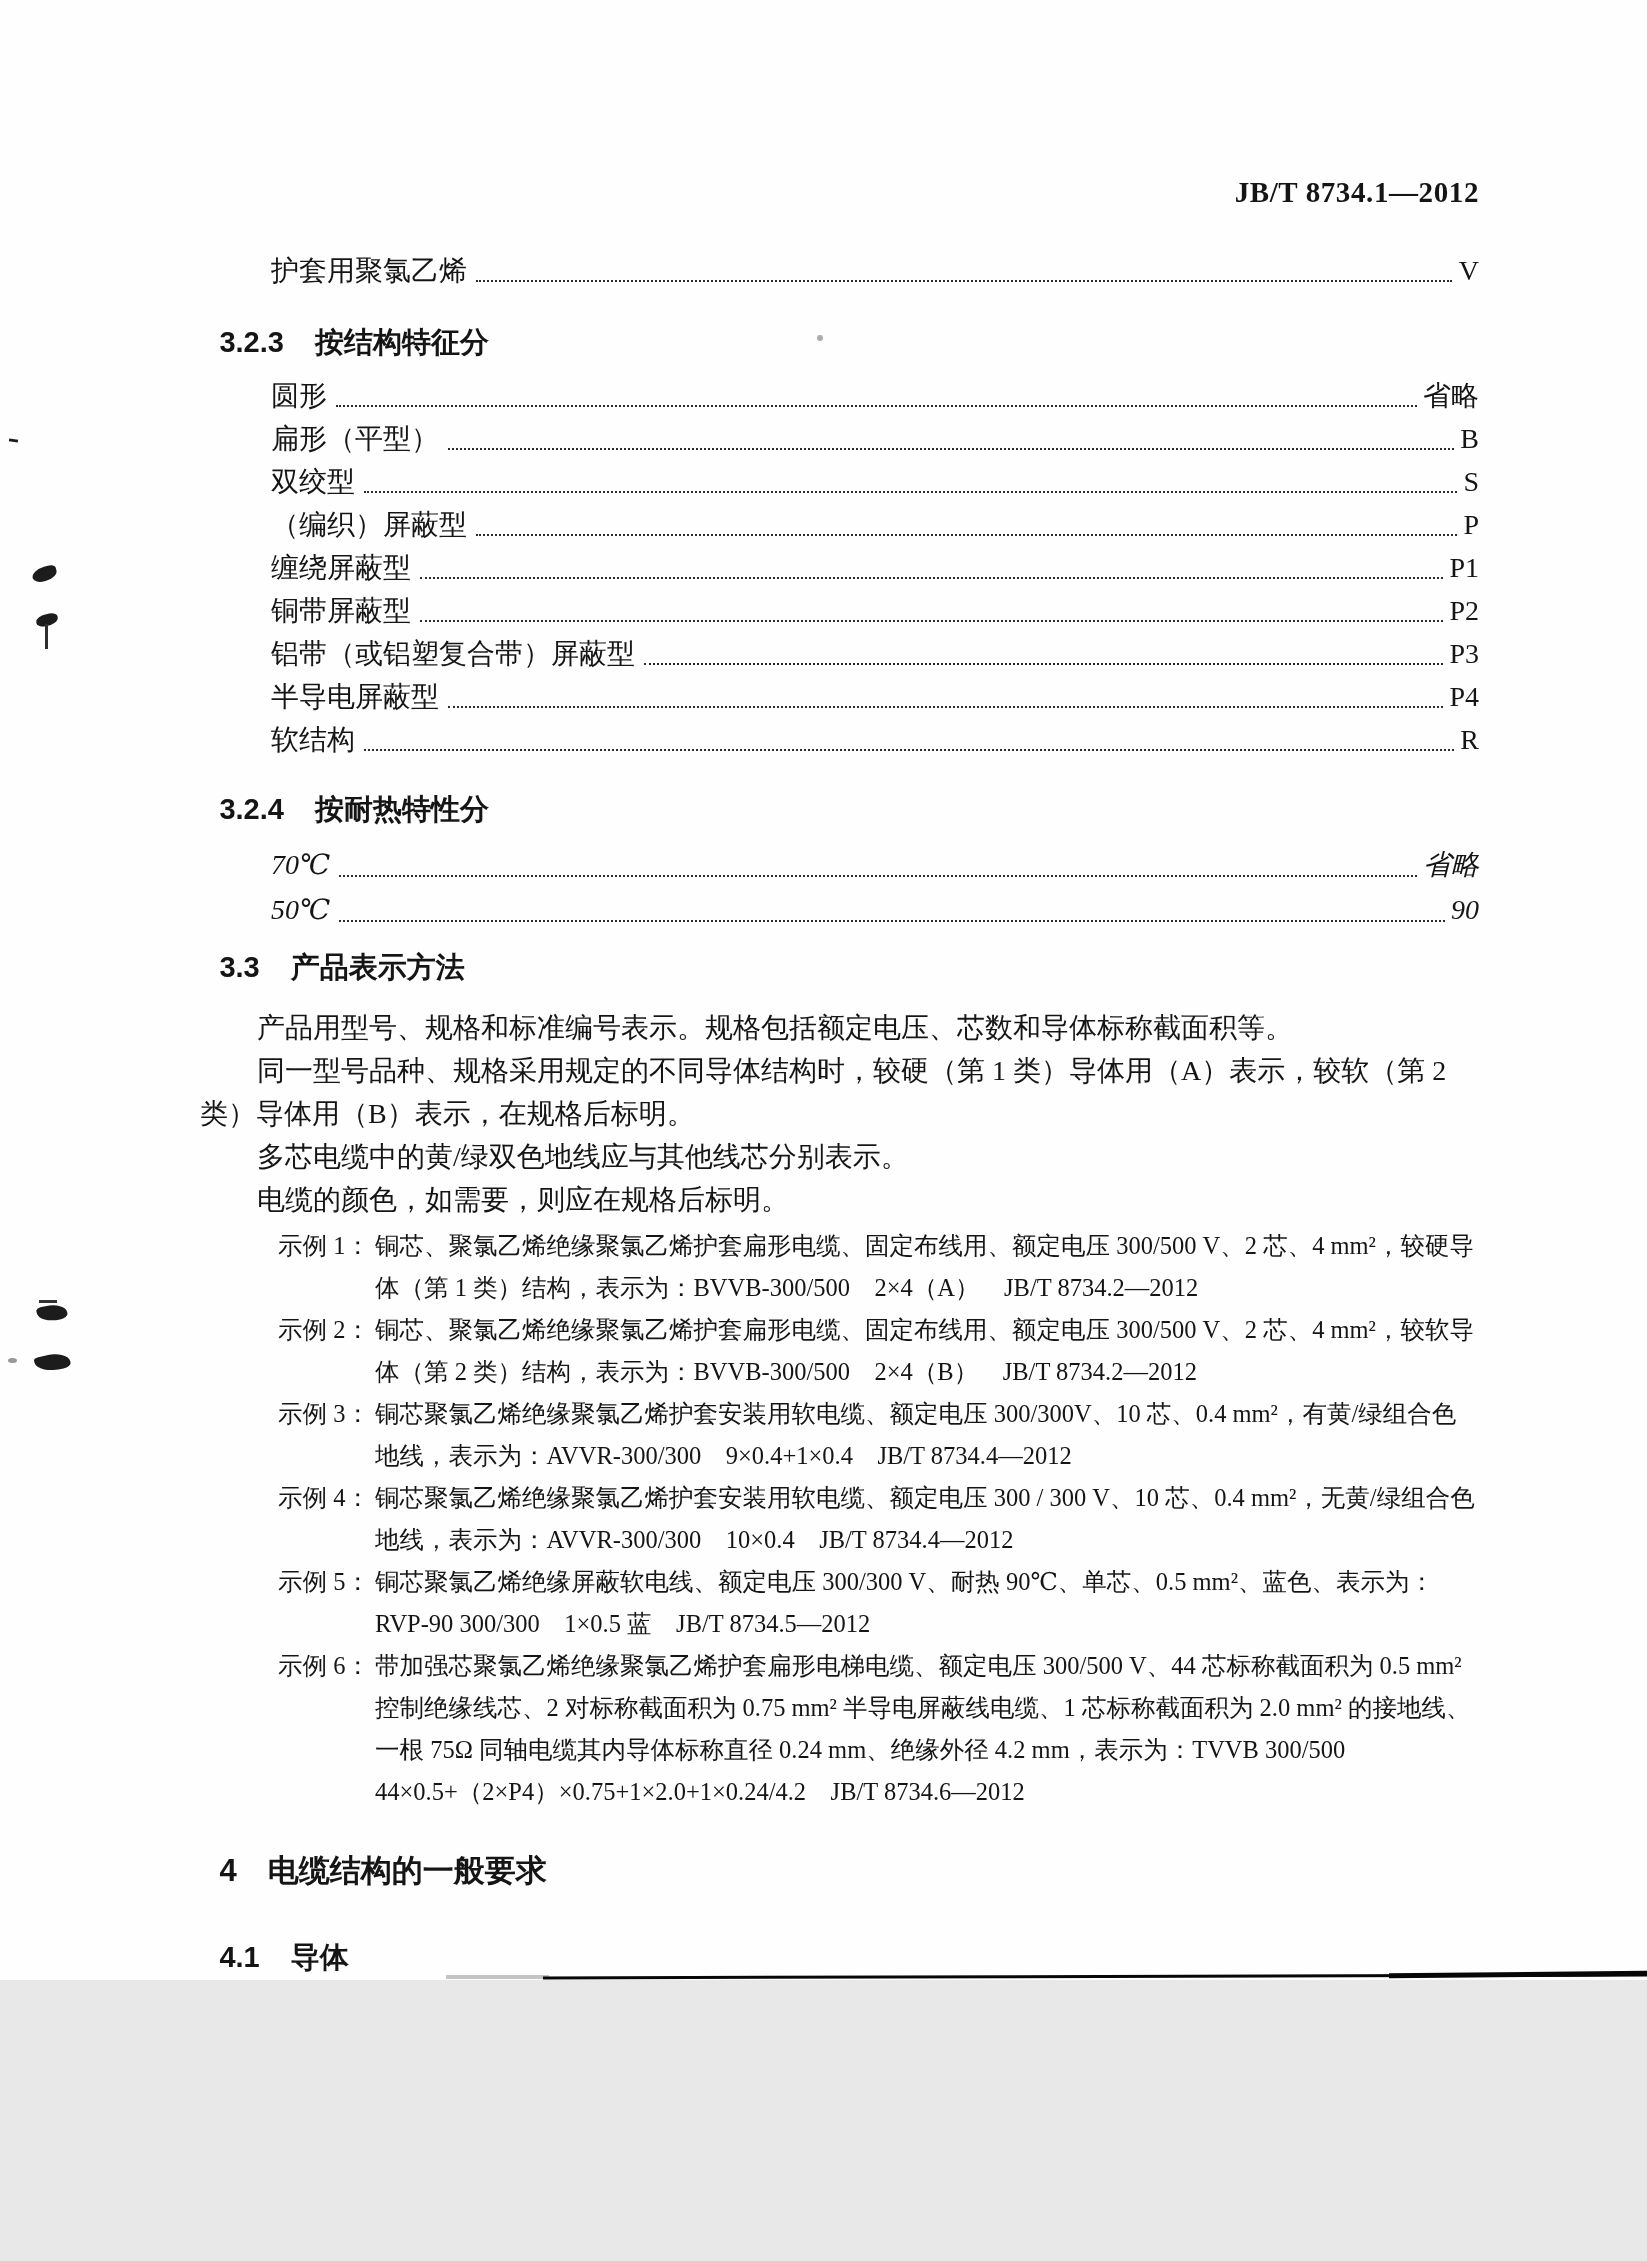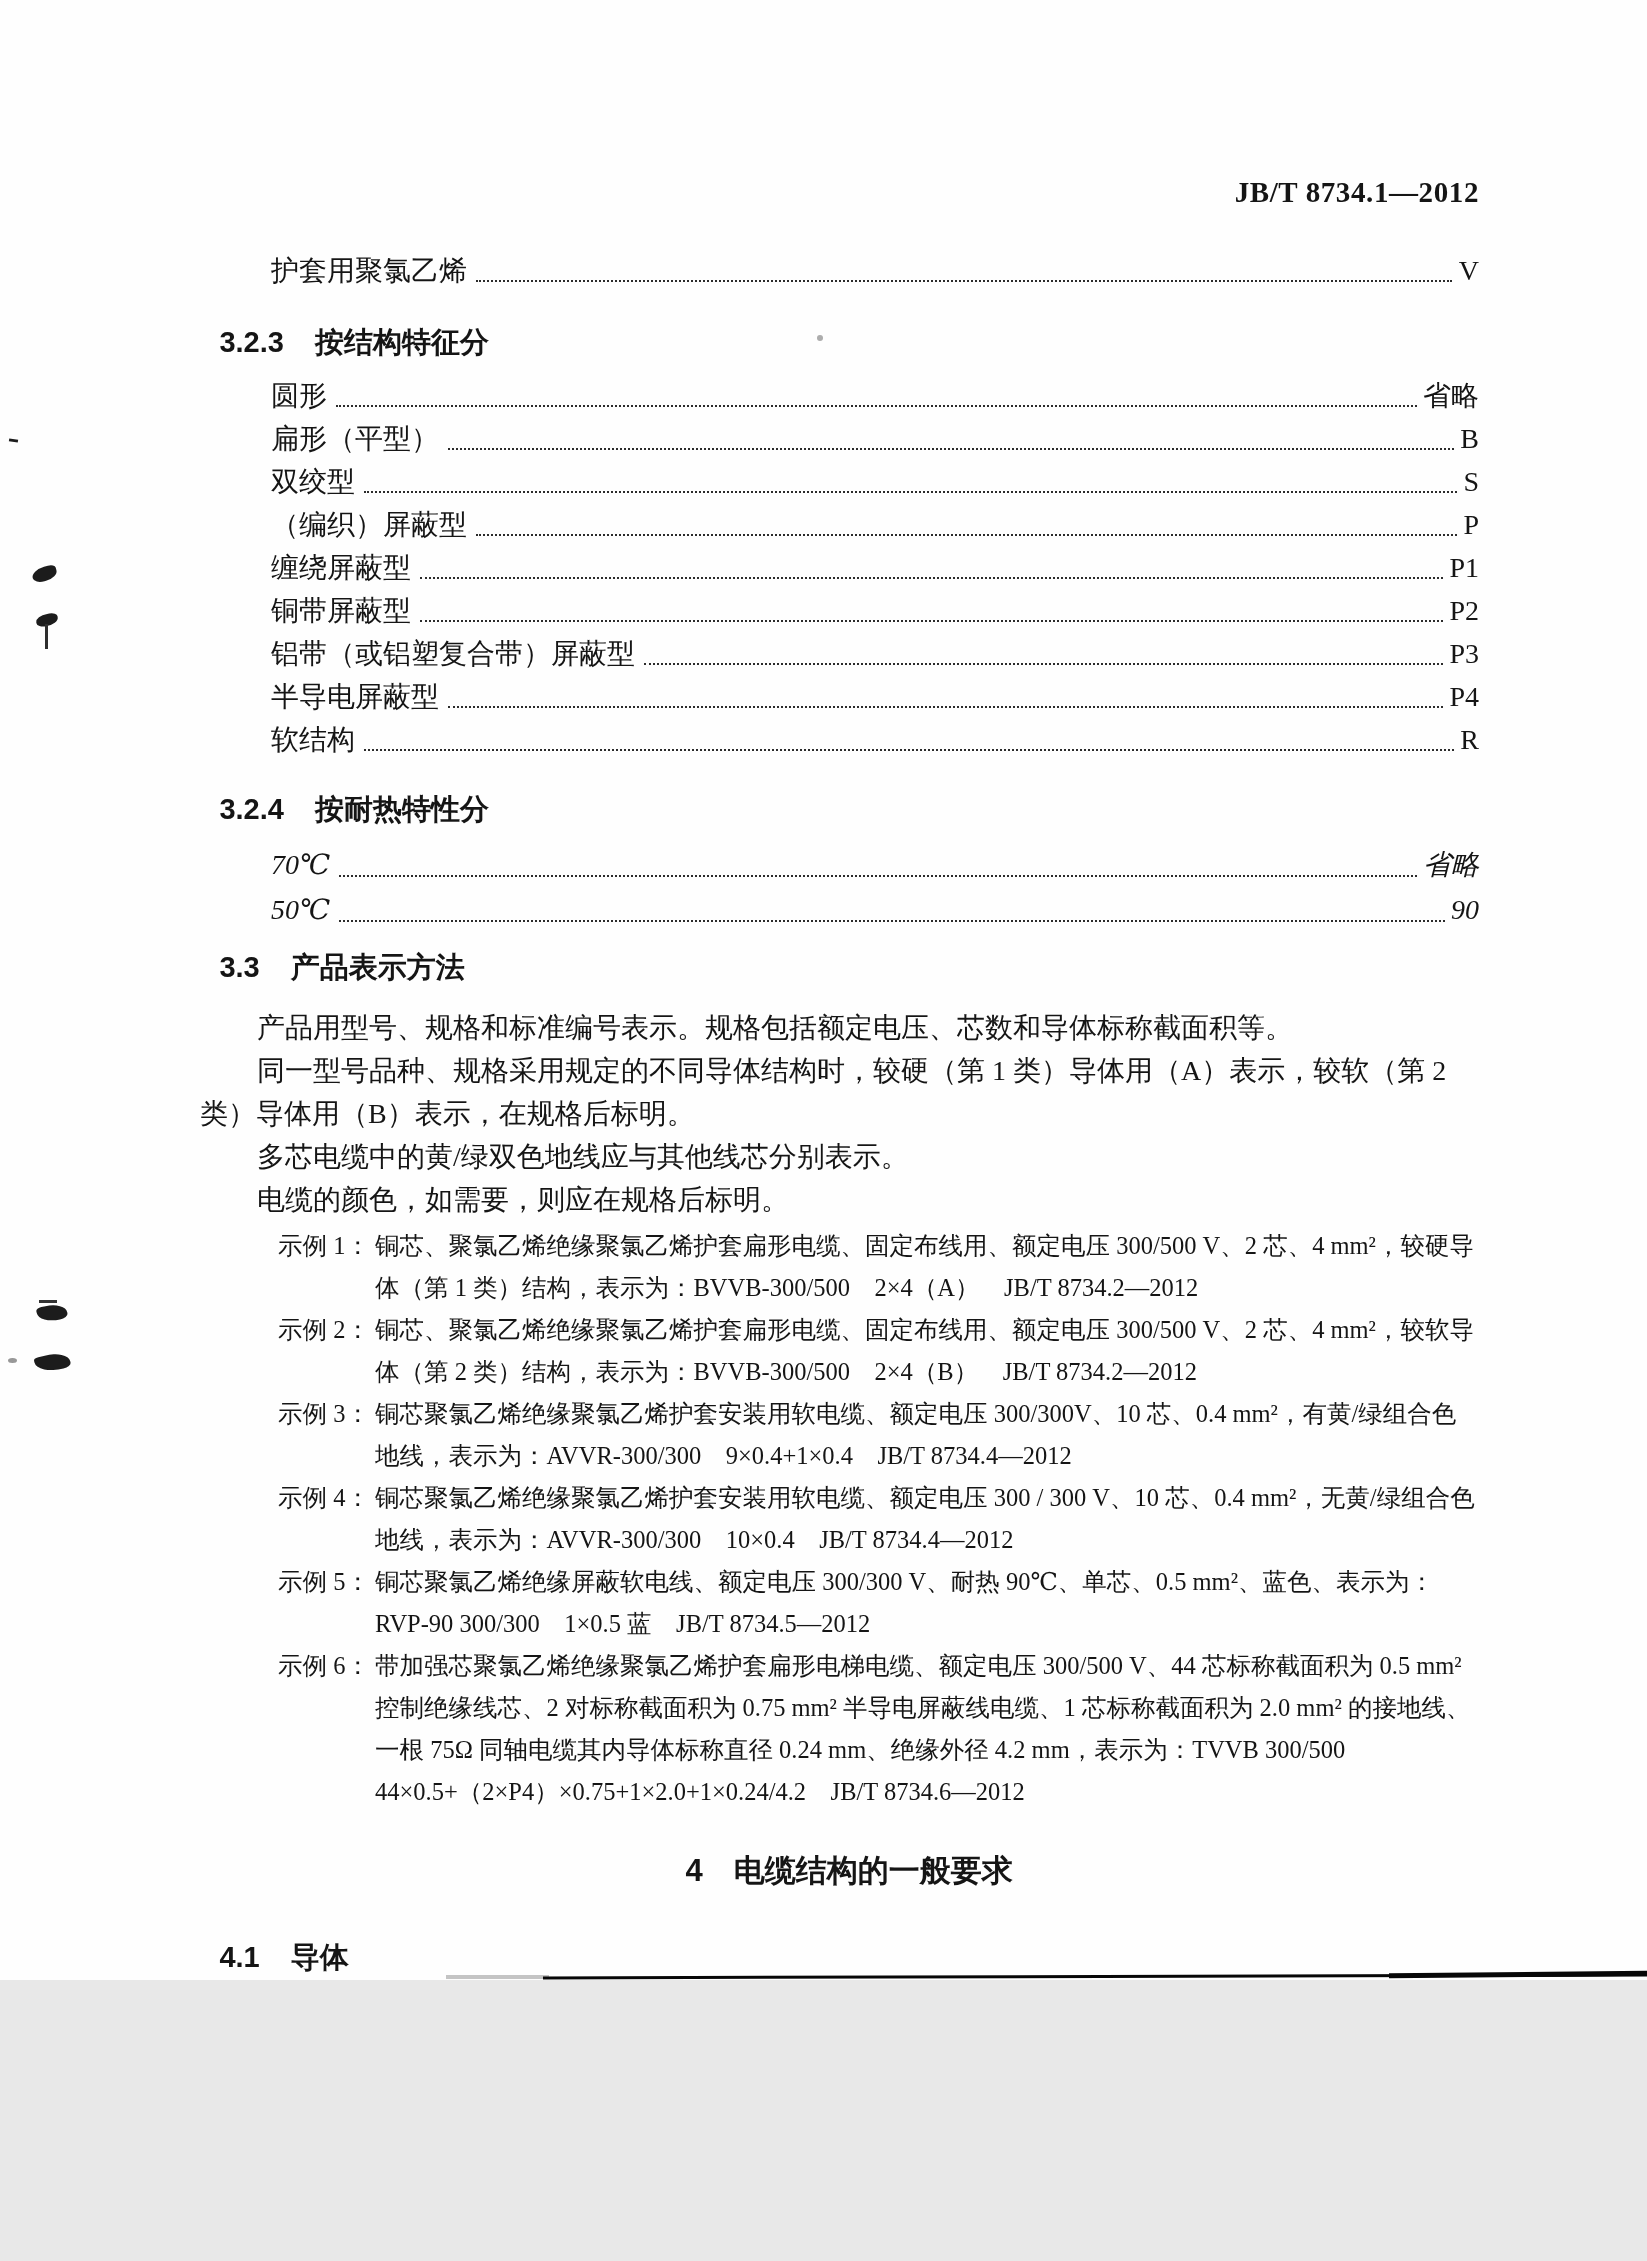--- a/index.html
+++ b/index.html
@@ -45,21 +45,21 @@
   .toc-list{margin-top:12px;}
   #h324{margin-top:29px;}
   .heat{margin-top:13px;font-style:italic;}
   #h33{margin-top:16px;}
   .paras{margin-top:19.4px;}
   .paras p{margin:0;line-height:43px;text-indent:57px;}
   .examples{margin-top:3.2px;}
   .example{display:flex;padding-left:78px;font-size:24.5px;line-height:42px;}
   .ex-label{flex:0 0 97px;white-space:nowrap;}
   .ex-text{flex:1;}
-  #h4{margin-top:37px;text-align:center;}
+  #h4{margin-top:37px;}
   #h41{margin-top:47px;}
   #h411{margin-top:20.7px;}
   .final-para{margin-top:14px;line-height:43px;text-indent:57px;}
   .page-number{
     position:absolute;left:1461px;top:2104px;
     font-size:30px;
   }
   
   .ink{position:absolute;background:#1c1c1c;}
   .ink.dash1{left:9px;top:439px;width:9px;height:3.2px;transform:rotate(8deg);}

